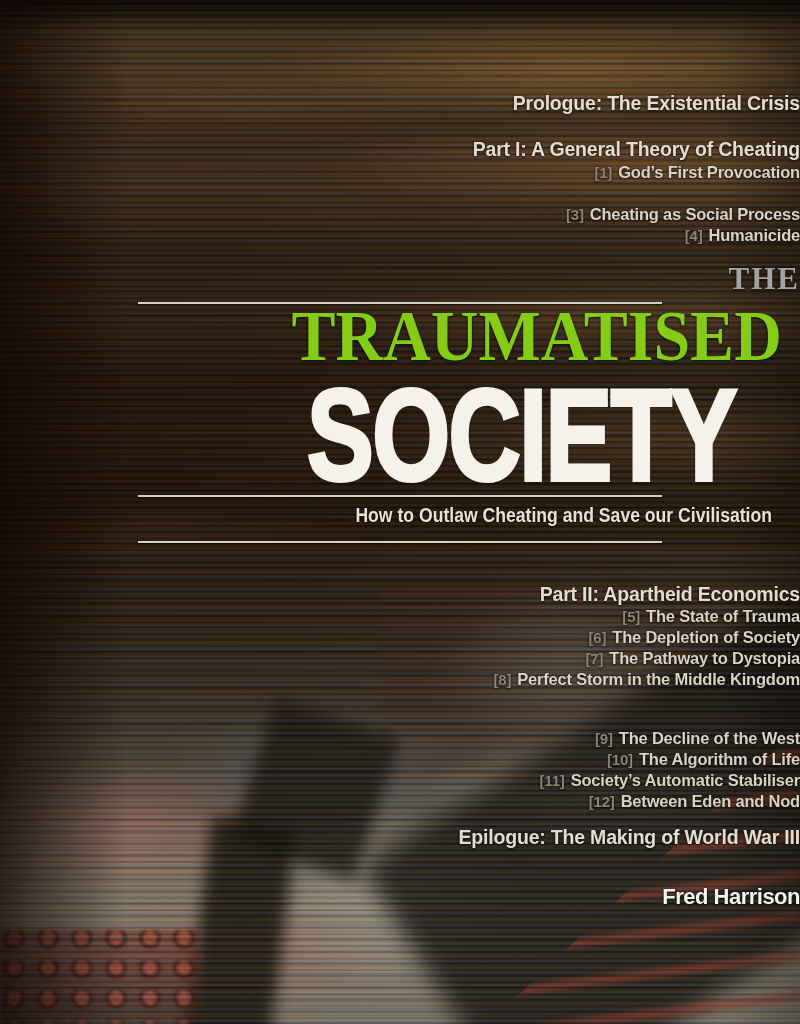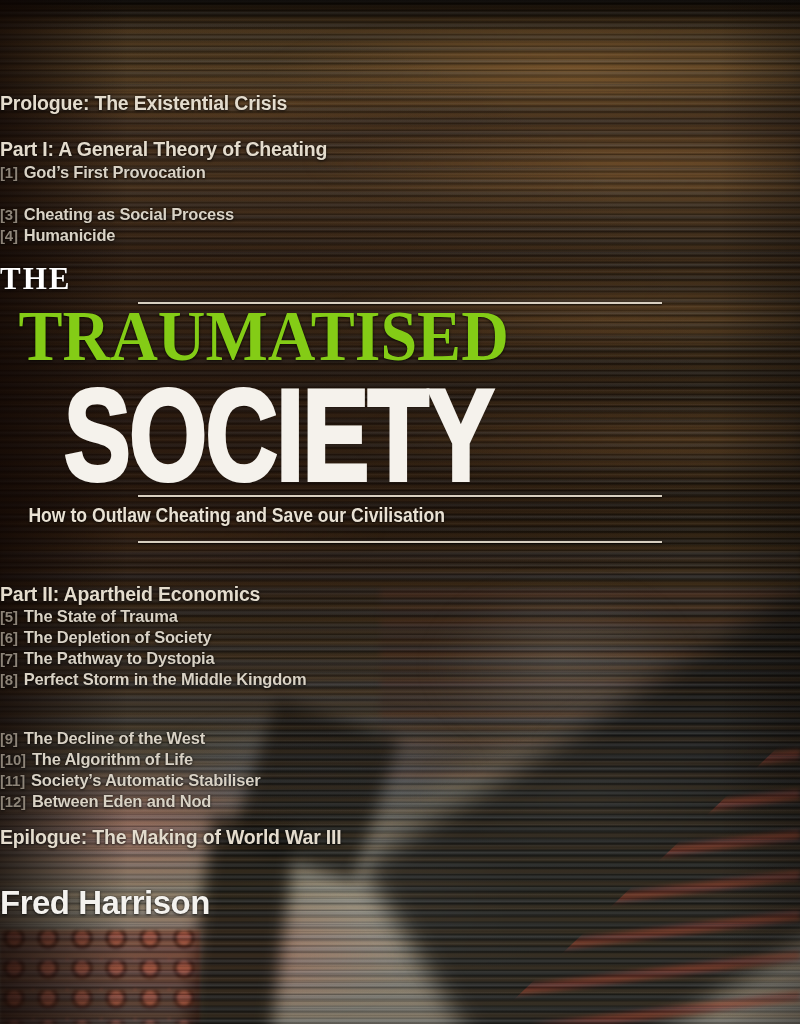--- a/index.html
+++ b/index.html
@@ -105,41 +105,41 @@
     inset:0;
     background:
       linear-gradient(90deg, rgba(14,5,2,.72), rgba(14,5,2,0) 16%),
       linear-gradient(270deg, rgba(10,6,4,.30), transparent 10%),
       linear-gradient(180deg, rgba(0,0,0,.55), transparent 3%),
       radial-gradient(120% 70% at 18% 42%, rgba(26,8,4,.42), transparent 60%);
   }
 
   
   .txt{
-    position:absolute;left:0;right:0;text-align:left;
+    position:absolute;left:0;right:0;text-align:right;
     color:#ded6c8;font-weight:bold;
     text-shadow:0 1px 3px rgba(0,0,0,.7), 0 0 1px rgba(0,0,0,.5);
     white-space:nowrap;
   }
   .toc-heading{font-size:19.5px;letter-spacing:-.2px;color:#e4dccd;}
   .toc-chapter{font-size:16.5px;letter-spacing:-.2px;color:#d9d2c5;}
   .toc-chapter .num{color:#8d8478;font-size:15px;margin-right:6px;}
   .rule{position:absolute;left:138px;width:524px;height:2px;background:#d8cfc0;
         box-shadow:0 1px 2px rgba(0,0,0,.6);}
-  .title-the{font-family:"Liberation Serif",serif;font-size:31px;letter-spacing:2px;color:#ffffff;}
+  .title-the{font-family:"Liberation Serif",serif;font-size:31px;letter-spacing:2px;color:#a3a3a3;}
   .title-main{font-family:"Liberation Serif",serif;font-size:71px;line-height:1;color:#84cc16;}
   .title-main .squeeze{display:inline-block;transform:scaleX(.93);transform-origin:center;}
   .title-big{font-size:130px;line-height:1;color:#f5f2ec;margin-top:23px;}
   .title-big .squeeze{
     display:inline-block;transform:scaleX(.77);transform-origin:center;
     -webkit-text-stroke:4px #f5f2ec;letter-spacing:-2px;
   }
   .subtitle{font-size:20px;color:#e9e1d3;}
   .subtitle .squeeze{display:inline-block;transform:scaleX(.88);transform-origin:center;}
-  .author{font-size:33px;letter-spacing:-.5px;color:#f4f2ee;}
+  .author{font-size:22px;letter-spacing:-.5px;color:#f4f2ee;}
 </style>
 </head>
 <body>
 
 <div class="cover">
 
   <div class="layer bg-base"></div>
   <div class="layer bg-rust-glow"></div>
   <div class="layer bg-mid-streaks"></div>
   <div class="layer bg-rust-right"></div>

